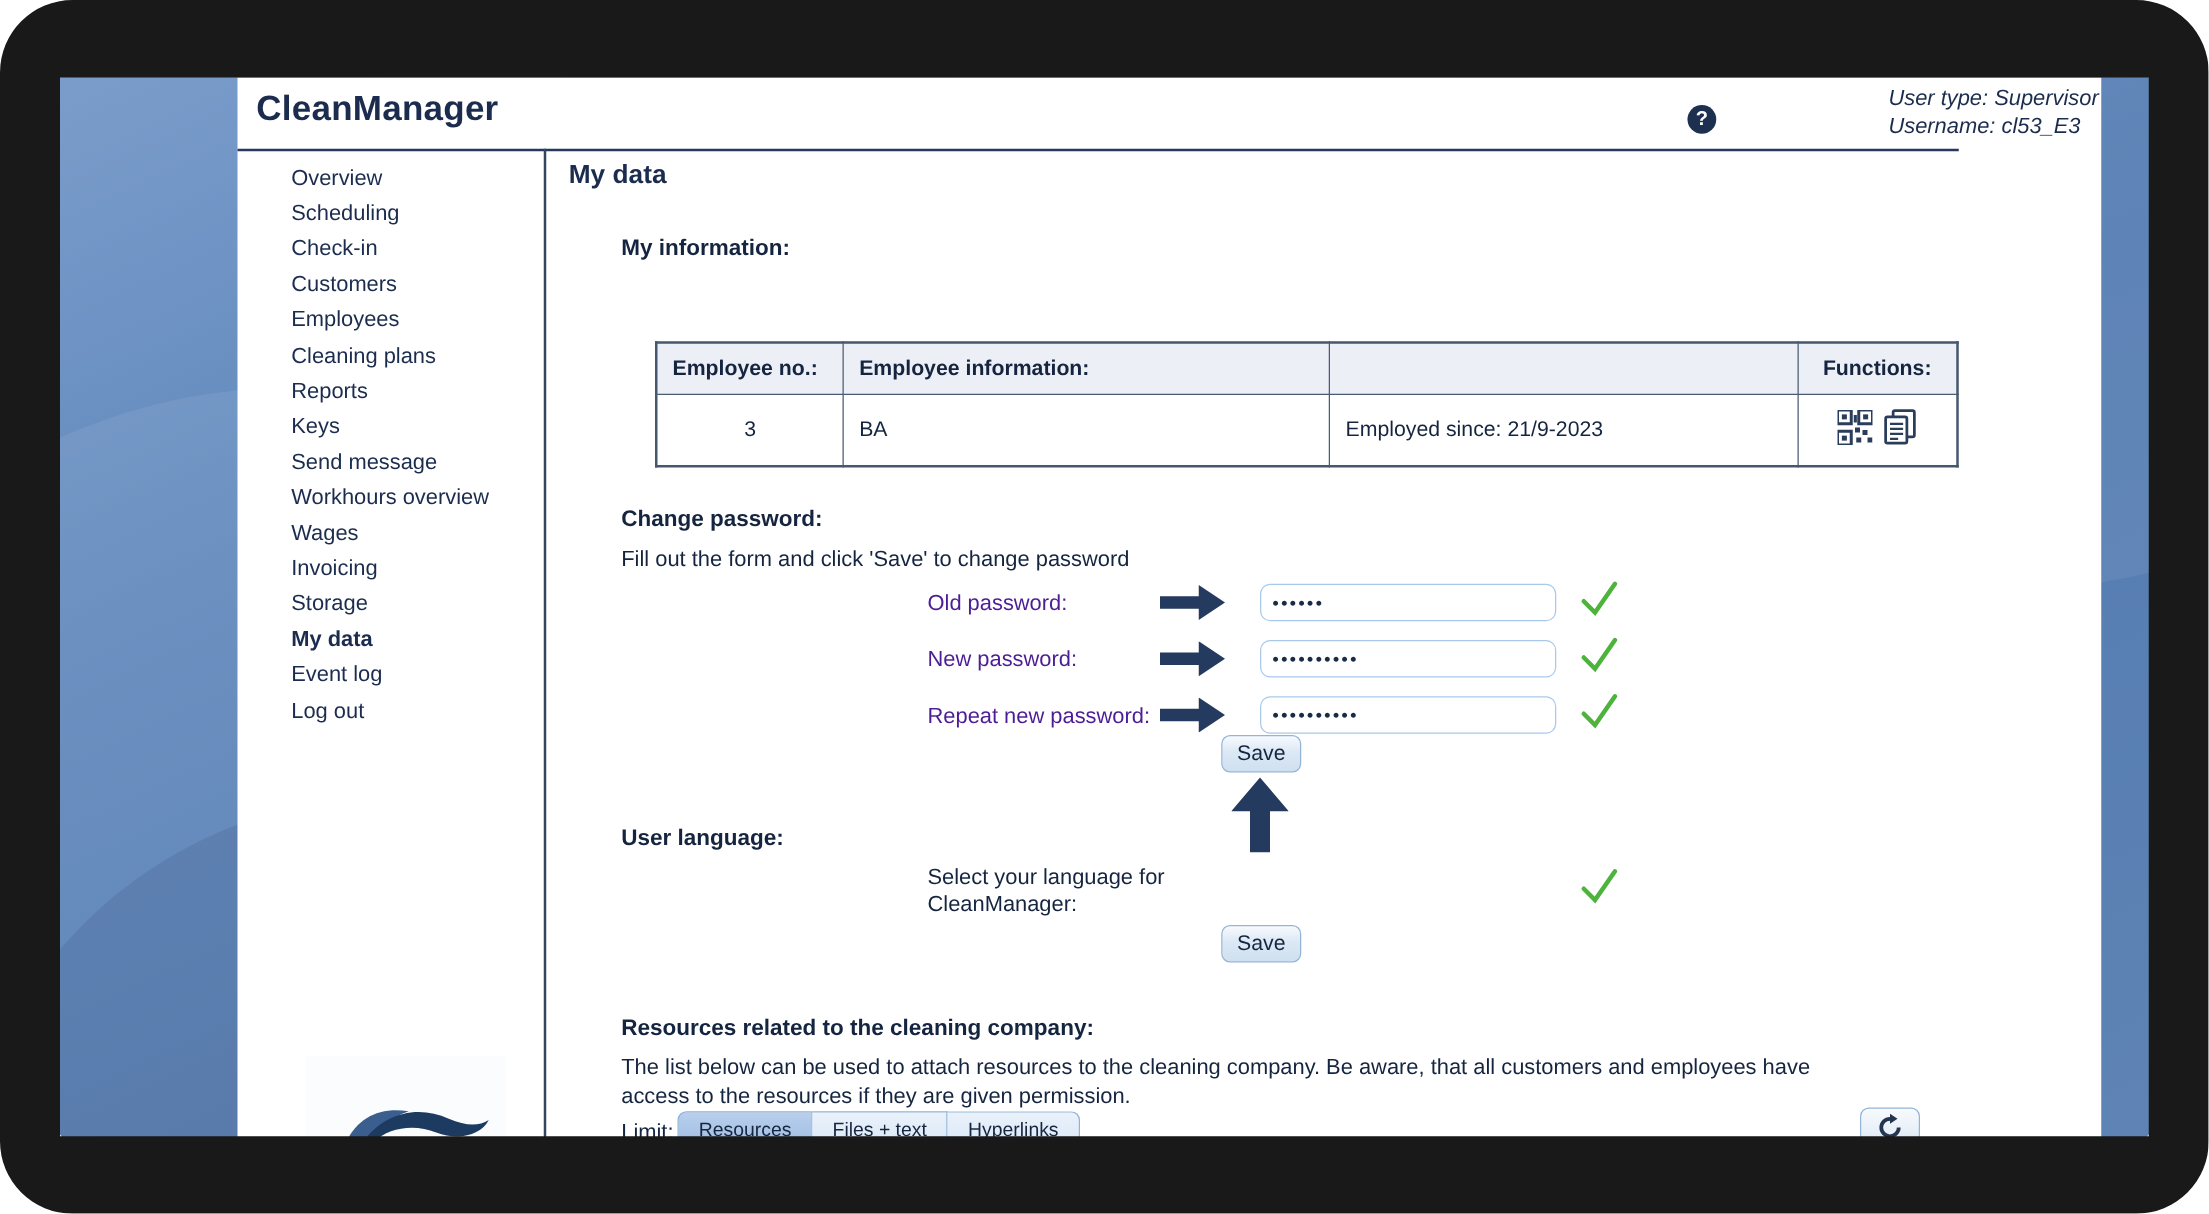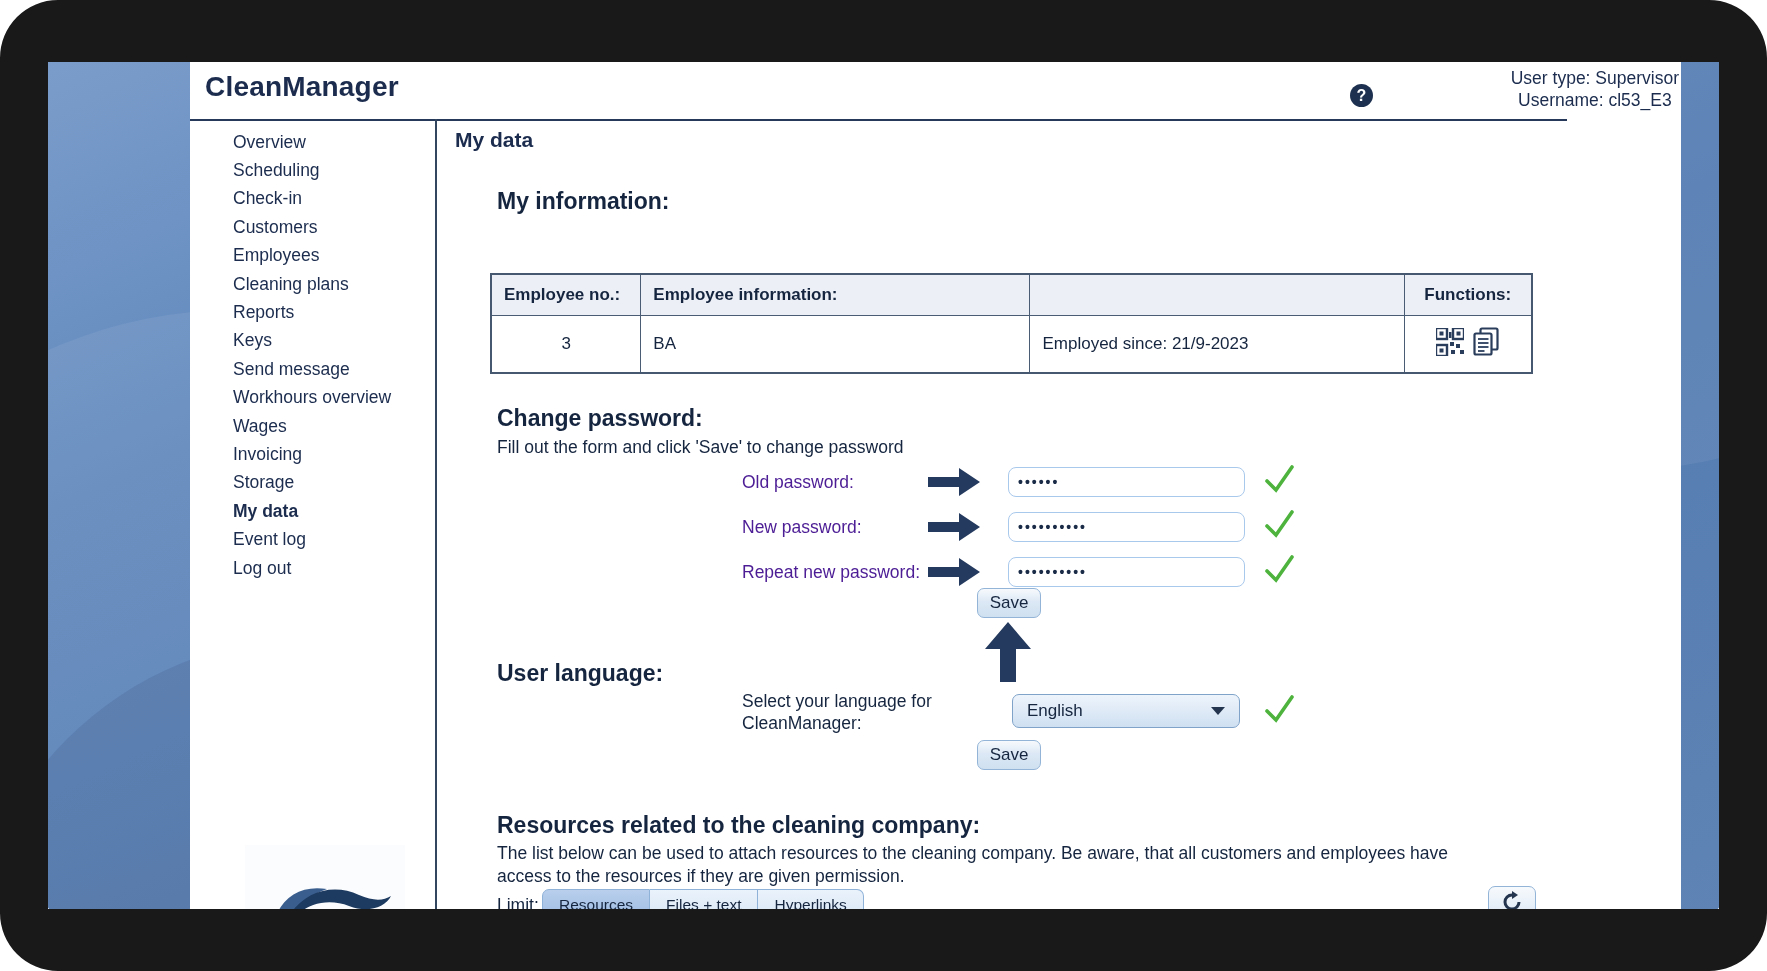--- a/index.html
+++ b/index.html
@@ -22,39 +22,39 @@
 
   
   .page{position:absolute;left:190px;top:62px;width:1491px;height:851px;background:#ffffff;z-index:2;
         color:#16263f;}
   .abs{position:absolute;}
 
   
   .app-title{left:15px;top:9px;font-size:28px;font-weight:bold;color:#1b2c4e;letter-spacing:.2px;}
   .help-icon{left:1160px;top:22px;width:23px;height:23px;border-radius:50%;background:#1d3050;color:#fff;
              font-weight:bold;font-size:16px;display:flex;align-items:center;justify-content:center;cursor:pointer;}
-  .user-info{right:2px;top:5px;text-align:center;font-size:17.5px;color:#1b2c4e;line-height:22px;}
+  .user-info{right:2px;top:5px;text-align:left;font-style:italic;font-size:17.5px;color:#1b2c4e;line-height:22px;}
   .header-rule{left:0;top:57px;width:1377px;height:2px;background:#27395a;}
 
   
   .sidebar{left:15px;top:66px;width:225px;font-size:17.5px;color:#1b2c4e;margin-left:28px;}
   .side-item{height:28.4px;display:flex;align-items:center;cursor:pointer;white-space:nowrap;}
   .side-item.active{font-weight:bold;}
   .vdiv{left:245px;top:57px;width:2px;height:794px;background:#33465f;}
 
   
   .page-title{left:265px;top:66px;font-size:21px;font-weight:bold;color:#1b2c4e;}
-  .sec-head{font-size:23px;font-weight:bold;color:#15253f;}
+  .sec-head{font-size:18px;font-weight:bold;color:#15253f;}
   .sec-text{font-size:17.5px;color:#15253f;}
 
   
   table.info-table{position:absolute;left:300px;top:211px;width:1043px;border-collapse:collapse;
         font-size:17px;color:#15253f;}
   table.info-table th,table.info-table td{border:1px solid #4a5c73;padding:0 12px;}
-  table.info-table{border:2px solid #46586f;}
+  table.info-table{border:2px solid #46586f;margin-left:34px;}
   table.info-table thead th{background:#edeff6;height:40px;font-weight:bold;text-align:left;}
   table.info-table tbody td{height:56px;background:#ffffff;}
   .th-functions{text-align:center !important;}
   .td-center{text-align:center;}
   .func-cell{display:flex;align-items:center;justify-content:center;gap:8px;}
 
   
   .pw-label{font-size:17.5px;line-height:30px;color:#4c1d95;}
   .pw-input{width:237px;height:30px;border:1.5px solid #a9c9ec;border-radius:8px;box-sizing:border-box;
             font-family:"Liberation Sans",sans-serif;font-size:14px;font-weight:bold;color:#1a2b47;
@@ -265,24 +265,20 @@
       <svg width="46" height="60" viewBox="0 0 46 60">
           <polygon points="23,0 46,27 31,27 31,60 15,60 15,27 0,27" fill="#243a5e"></polygon>
         </svg>
     </span>
 
     <div class="abs sec-head" style="left:307px;top:598px;">User language:</div>
     <div class="abs lang-label" style="left:552px;top:628px;">
       <div>Select your language for</div>
       <div>CleanManager:</div>
     </div>
-    <div class="abs select" style="left:822px;top:632px;">
-      <span>English</span>
-      <span class="tri"></span>
-    </div>
     <span class="abs" style="left:1072px;top:630px;">
       <svg width="34" height="34" viewBox="0 0 34 34">
           <path d="M5 19 L14 28 L30 5" fill="none" stroke="#4db33d" stroke-width="3.6" stroke-linecap="round"></path>
         </svg>
     </span>
     <button class="abs btn" style="left:787px;top:678px;width:64px;height:30px;">Save</button>
 
     <div class="abs sec-text" style="left:307px;top:781px;">The list below can be used to attach resources to the cleaning company. Be aware, that all customers and employees have</div>
     <div class="abs sec-head" style="left:307px;top:750px;">Resources related to the cleaning company:</div>
     <div class="abs sec-text" style="left:307px;top:804px;">access to the resources if they are given permission.</div>

